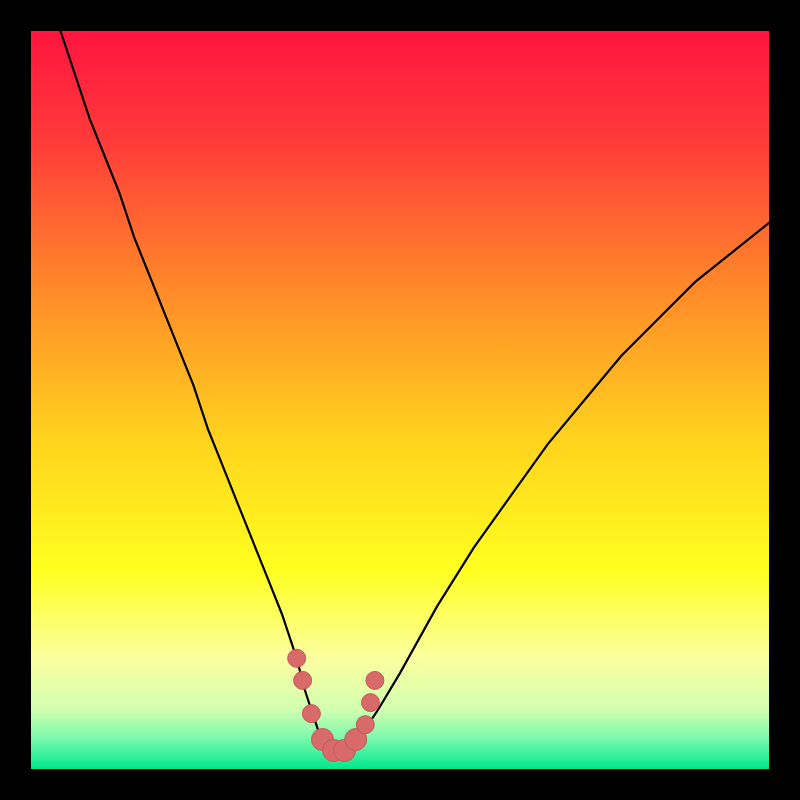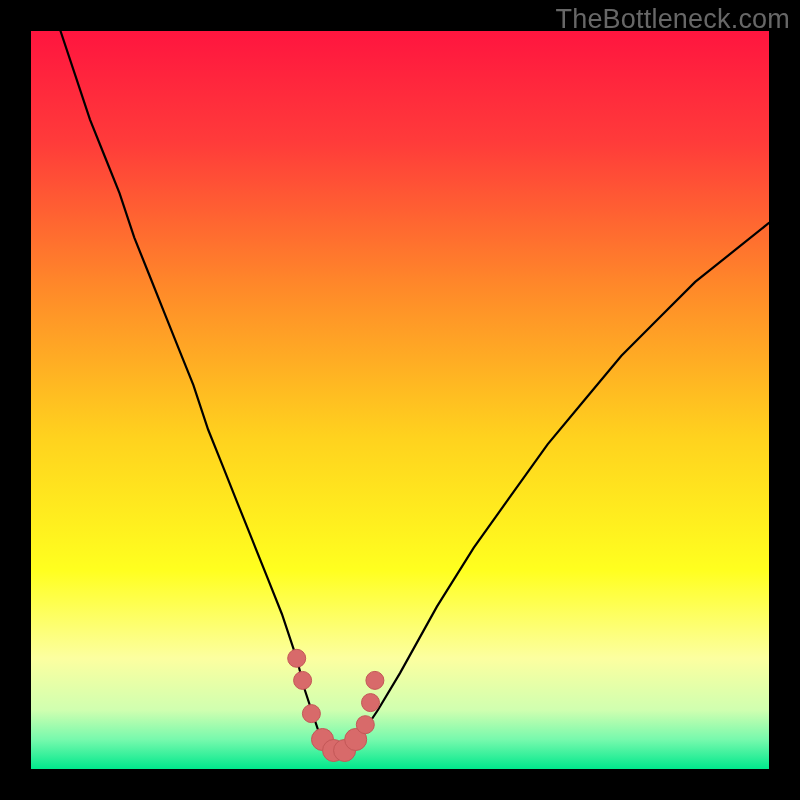--- a/index.html
+++ b/index.html
@@ -59,14 +59,13 @@
         <circle cx="291.5" cy="708.5" r="11" fill="#d86a6a" stroke="#c35757" stroke-width="1"></circle>
         <circle cx="302.6" cy="719.5" r="11" fill="#d86a6a" stroke="#c35757" stroke-width="1"></circle>
         <circle cx="313.6" cy="719.5" r="11" fill="#d86a6a" stroke="#c35757" stroke-width="1"></circle>
         <circle cx="324.7" cy="708.5" r="11" fill="#d86a6a" stroke="#c35757" stroke-width="1"></circle>
         <circle cx="334.3" cy="693.7" r="9" fill="#d86a6a" stroke="#c35757" stroke-width="1"></circle>
         <circle cx="339.5" cy="671.6" r="9" fill="#d86a6a" stroke="#c35757" stroke-width="1"></circle>
         <circle cx="343.9" cy="649.4" r="9" fill="#d86a6a" stroke="#c35757" stroke-width="1"></circle>
       </g>
   </svg>
 
-  <div class="watermark">TheBottleneck.com</div>
 </div>
 
 </body></html>

